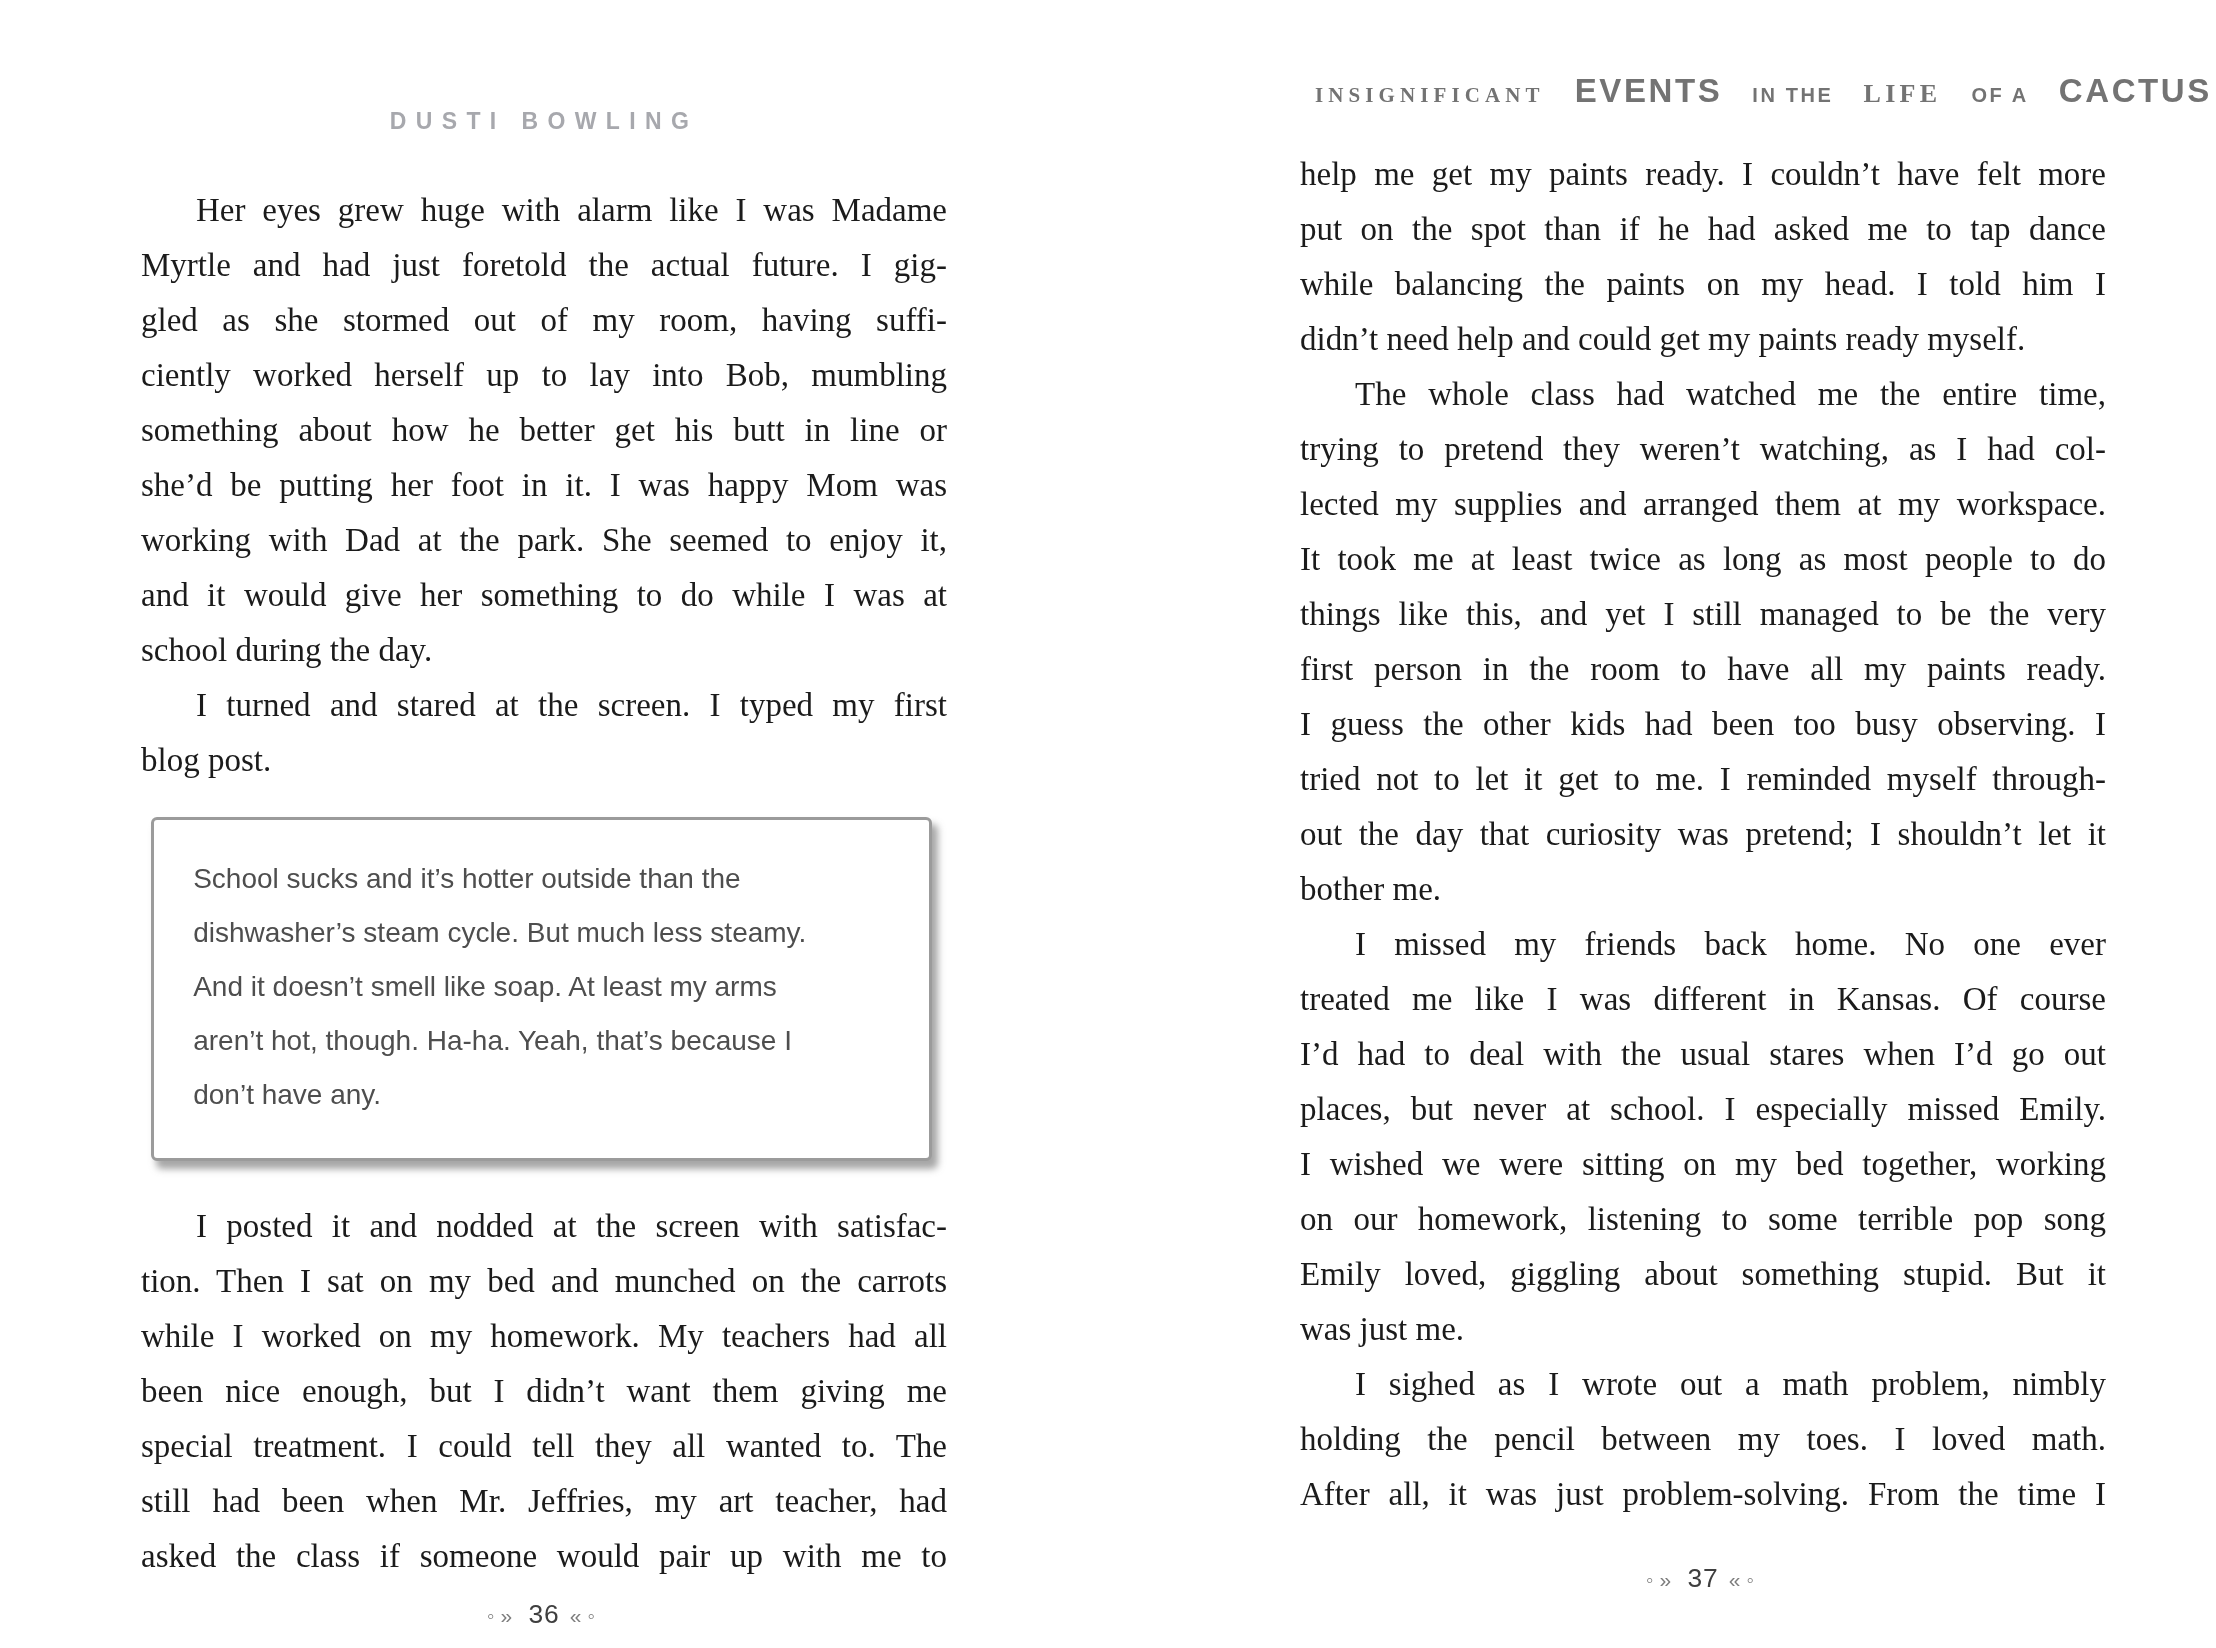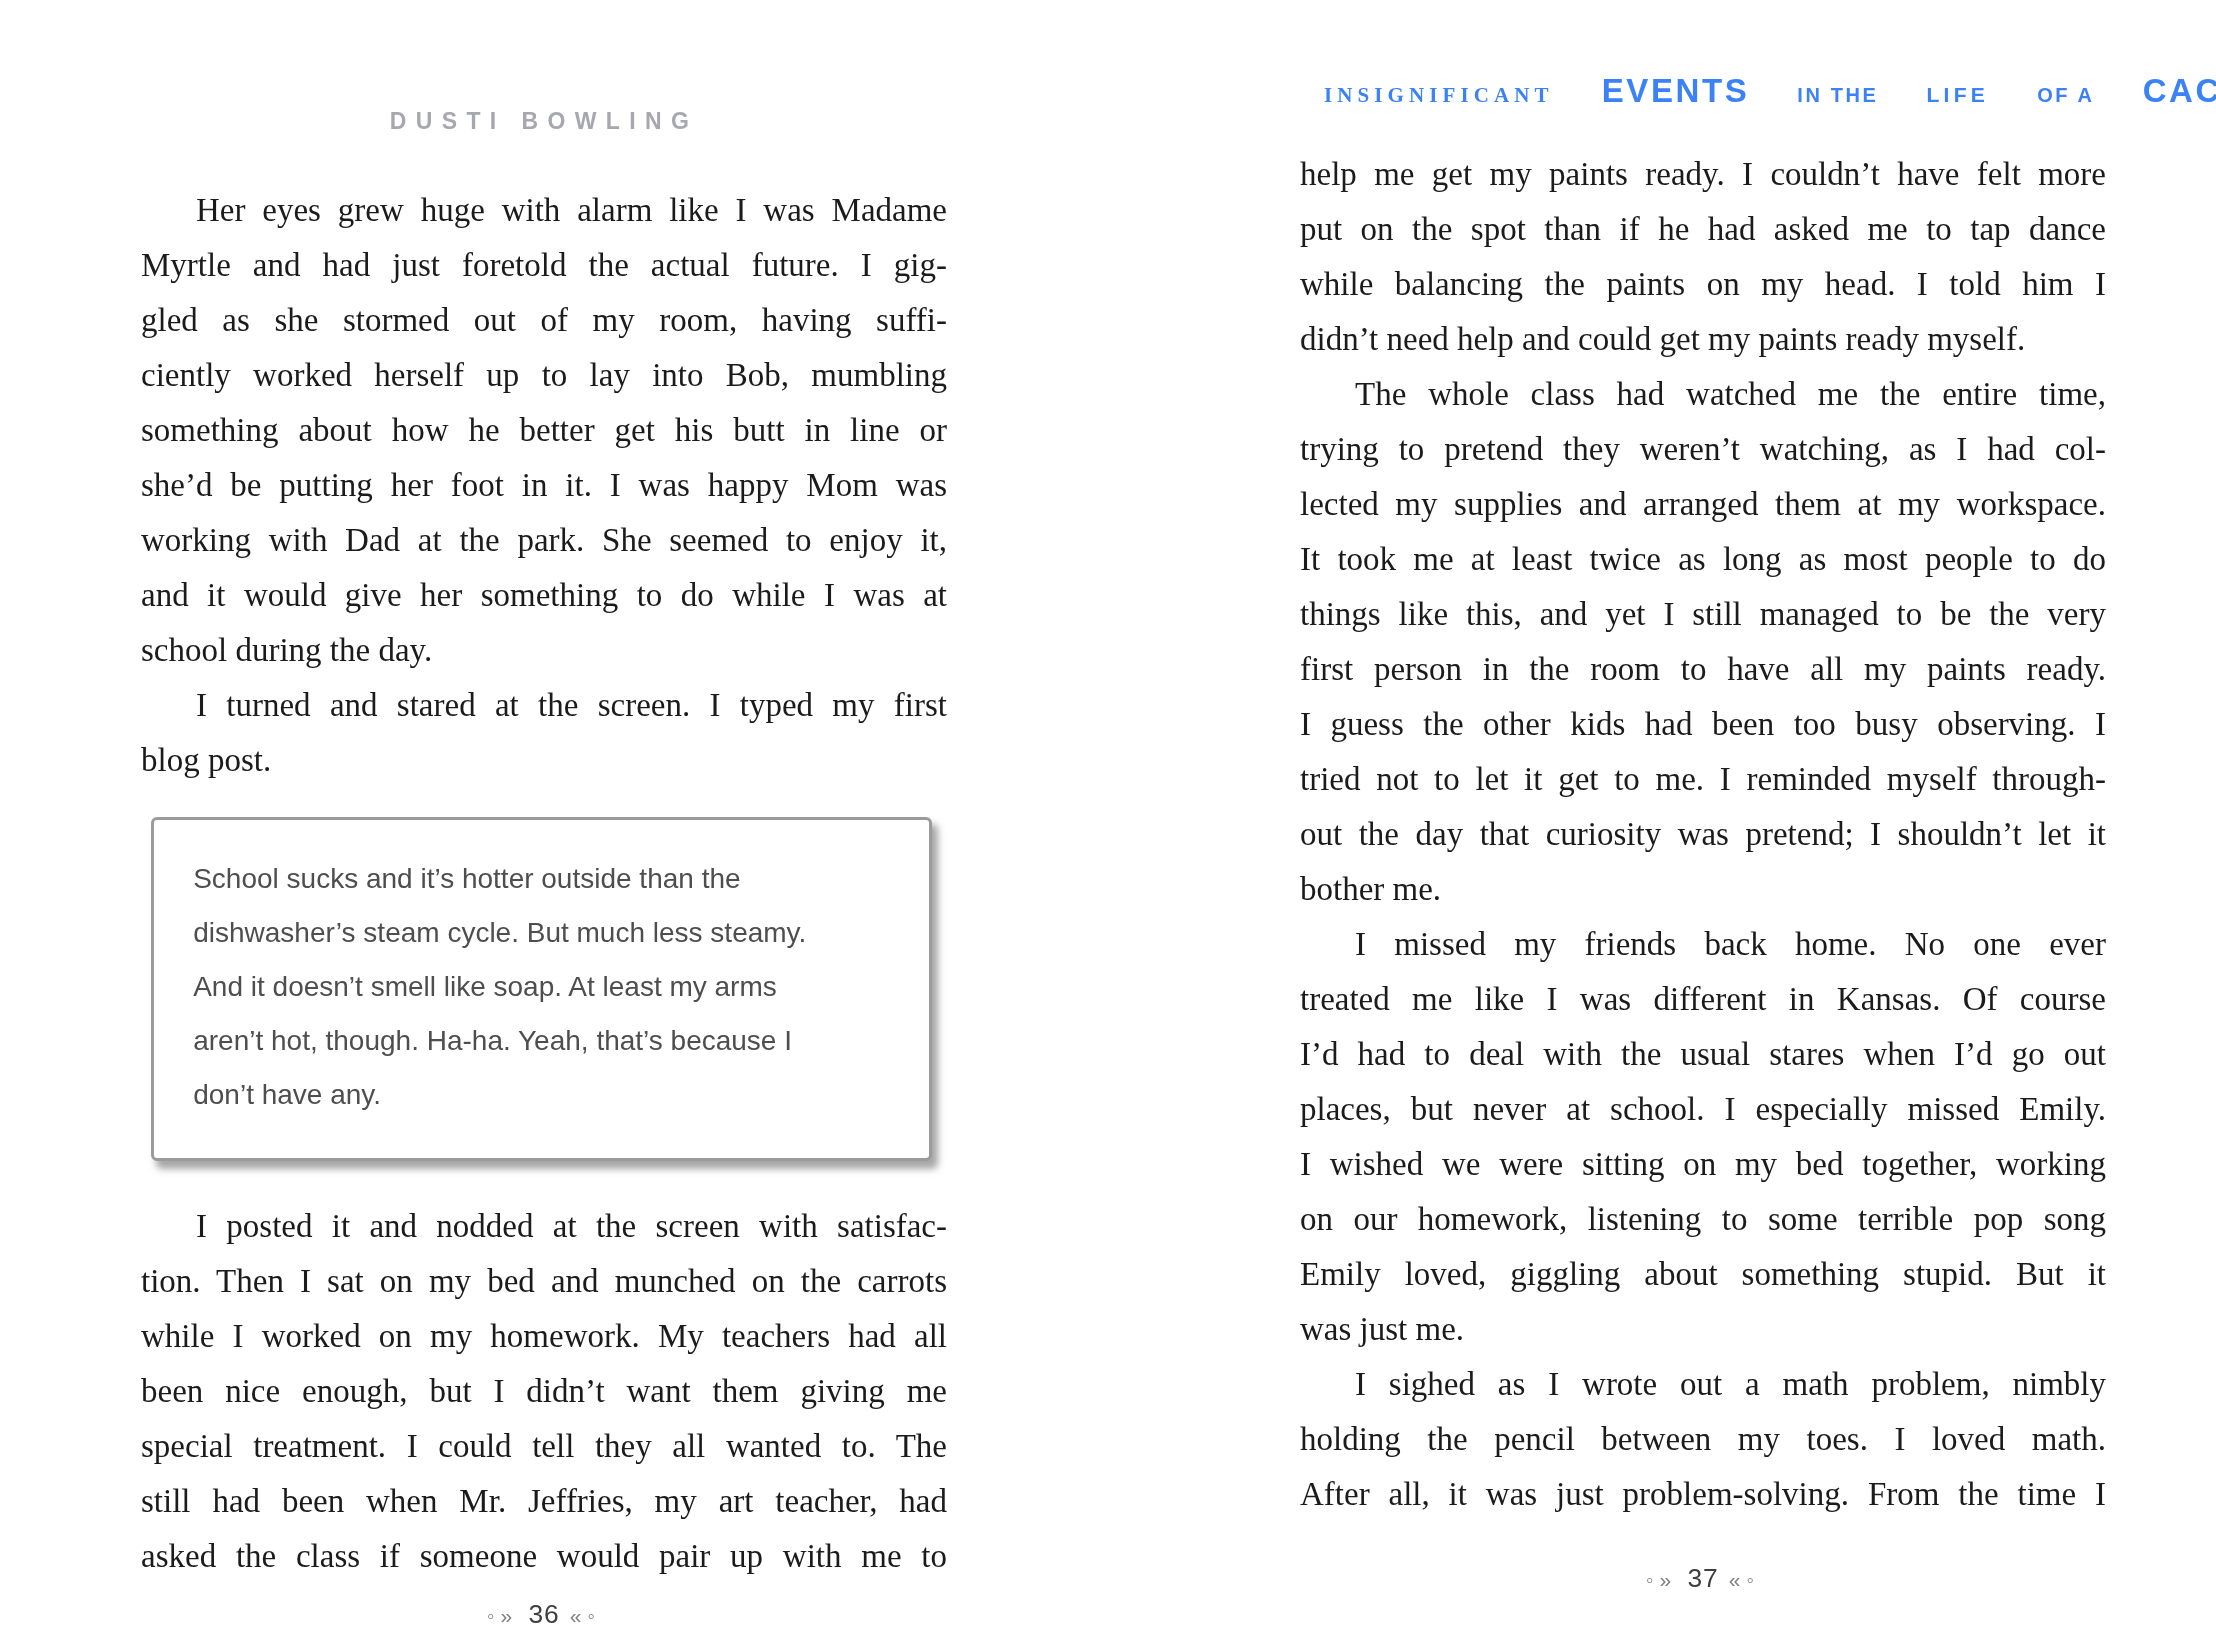--- a/index.html
+++ b/index.html
@@ -12,25 +12,25 @@
   #right-page{left:1300px;}
 
   .running-head{
     position:absolute;top:72px;left:0;right:0;text-align:center;
     color:#a7a8ad;white-space:nowrap;
   }
   .running-head-left{
     font-family:"Liberation Sans",sans-serif;font-size:23px;font-weight:700;
     letter-spacing:9.4px;
   }
-  .hp{display:inline-block;vertical-align:baseline;color:#3b82f6;margin:0 24px;white-space:nowrap;}
+  .hp{display:inline-block;vertical-align:baseline;color:#737373;margin:0 15px;white-space:nowrap;}
   .hp-serif{font-family:"Liberation Serif",serif;font-size:21px;letter-spacing:5.1px;font-weight:600;}
   .hp-sansbold{font-family:Liberation Sans, sans-serif;font-size:33px;font-weight:700;letter-spacing:2.6px;}
   .hp-small{font-family:"Liberation Sans",sans-serif;font-size:20px;letter-spacing:2.6px;font-weight:600;}
-  .hp-slab{font-family:Liberation Sans, sans-serif;font-size:21px;font-weight:700;letter-spacing:4.3px;}
+  .hp-slab{font-family:Liberation Serif, serif;font-size:26px;font-weight:700;letter-spacing:4.3px;}
 
   .content{position:absolute;top:147px;left:0;right:0;}
   .para{margin:0;}
   .tline{
     font-size:33px;line-height:55px;height:55px;
     text-align:justify;text-align-last:justify;
     white-space:nowrap;
   }
   .tline.lastline{text-align-last:left;}
   .tline.indent{padding-left:55px;}

